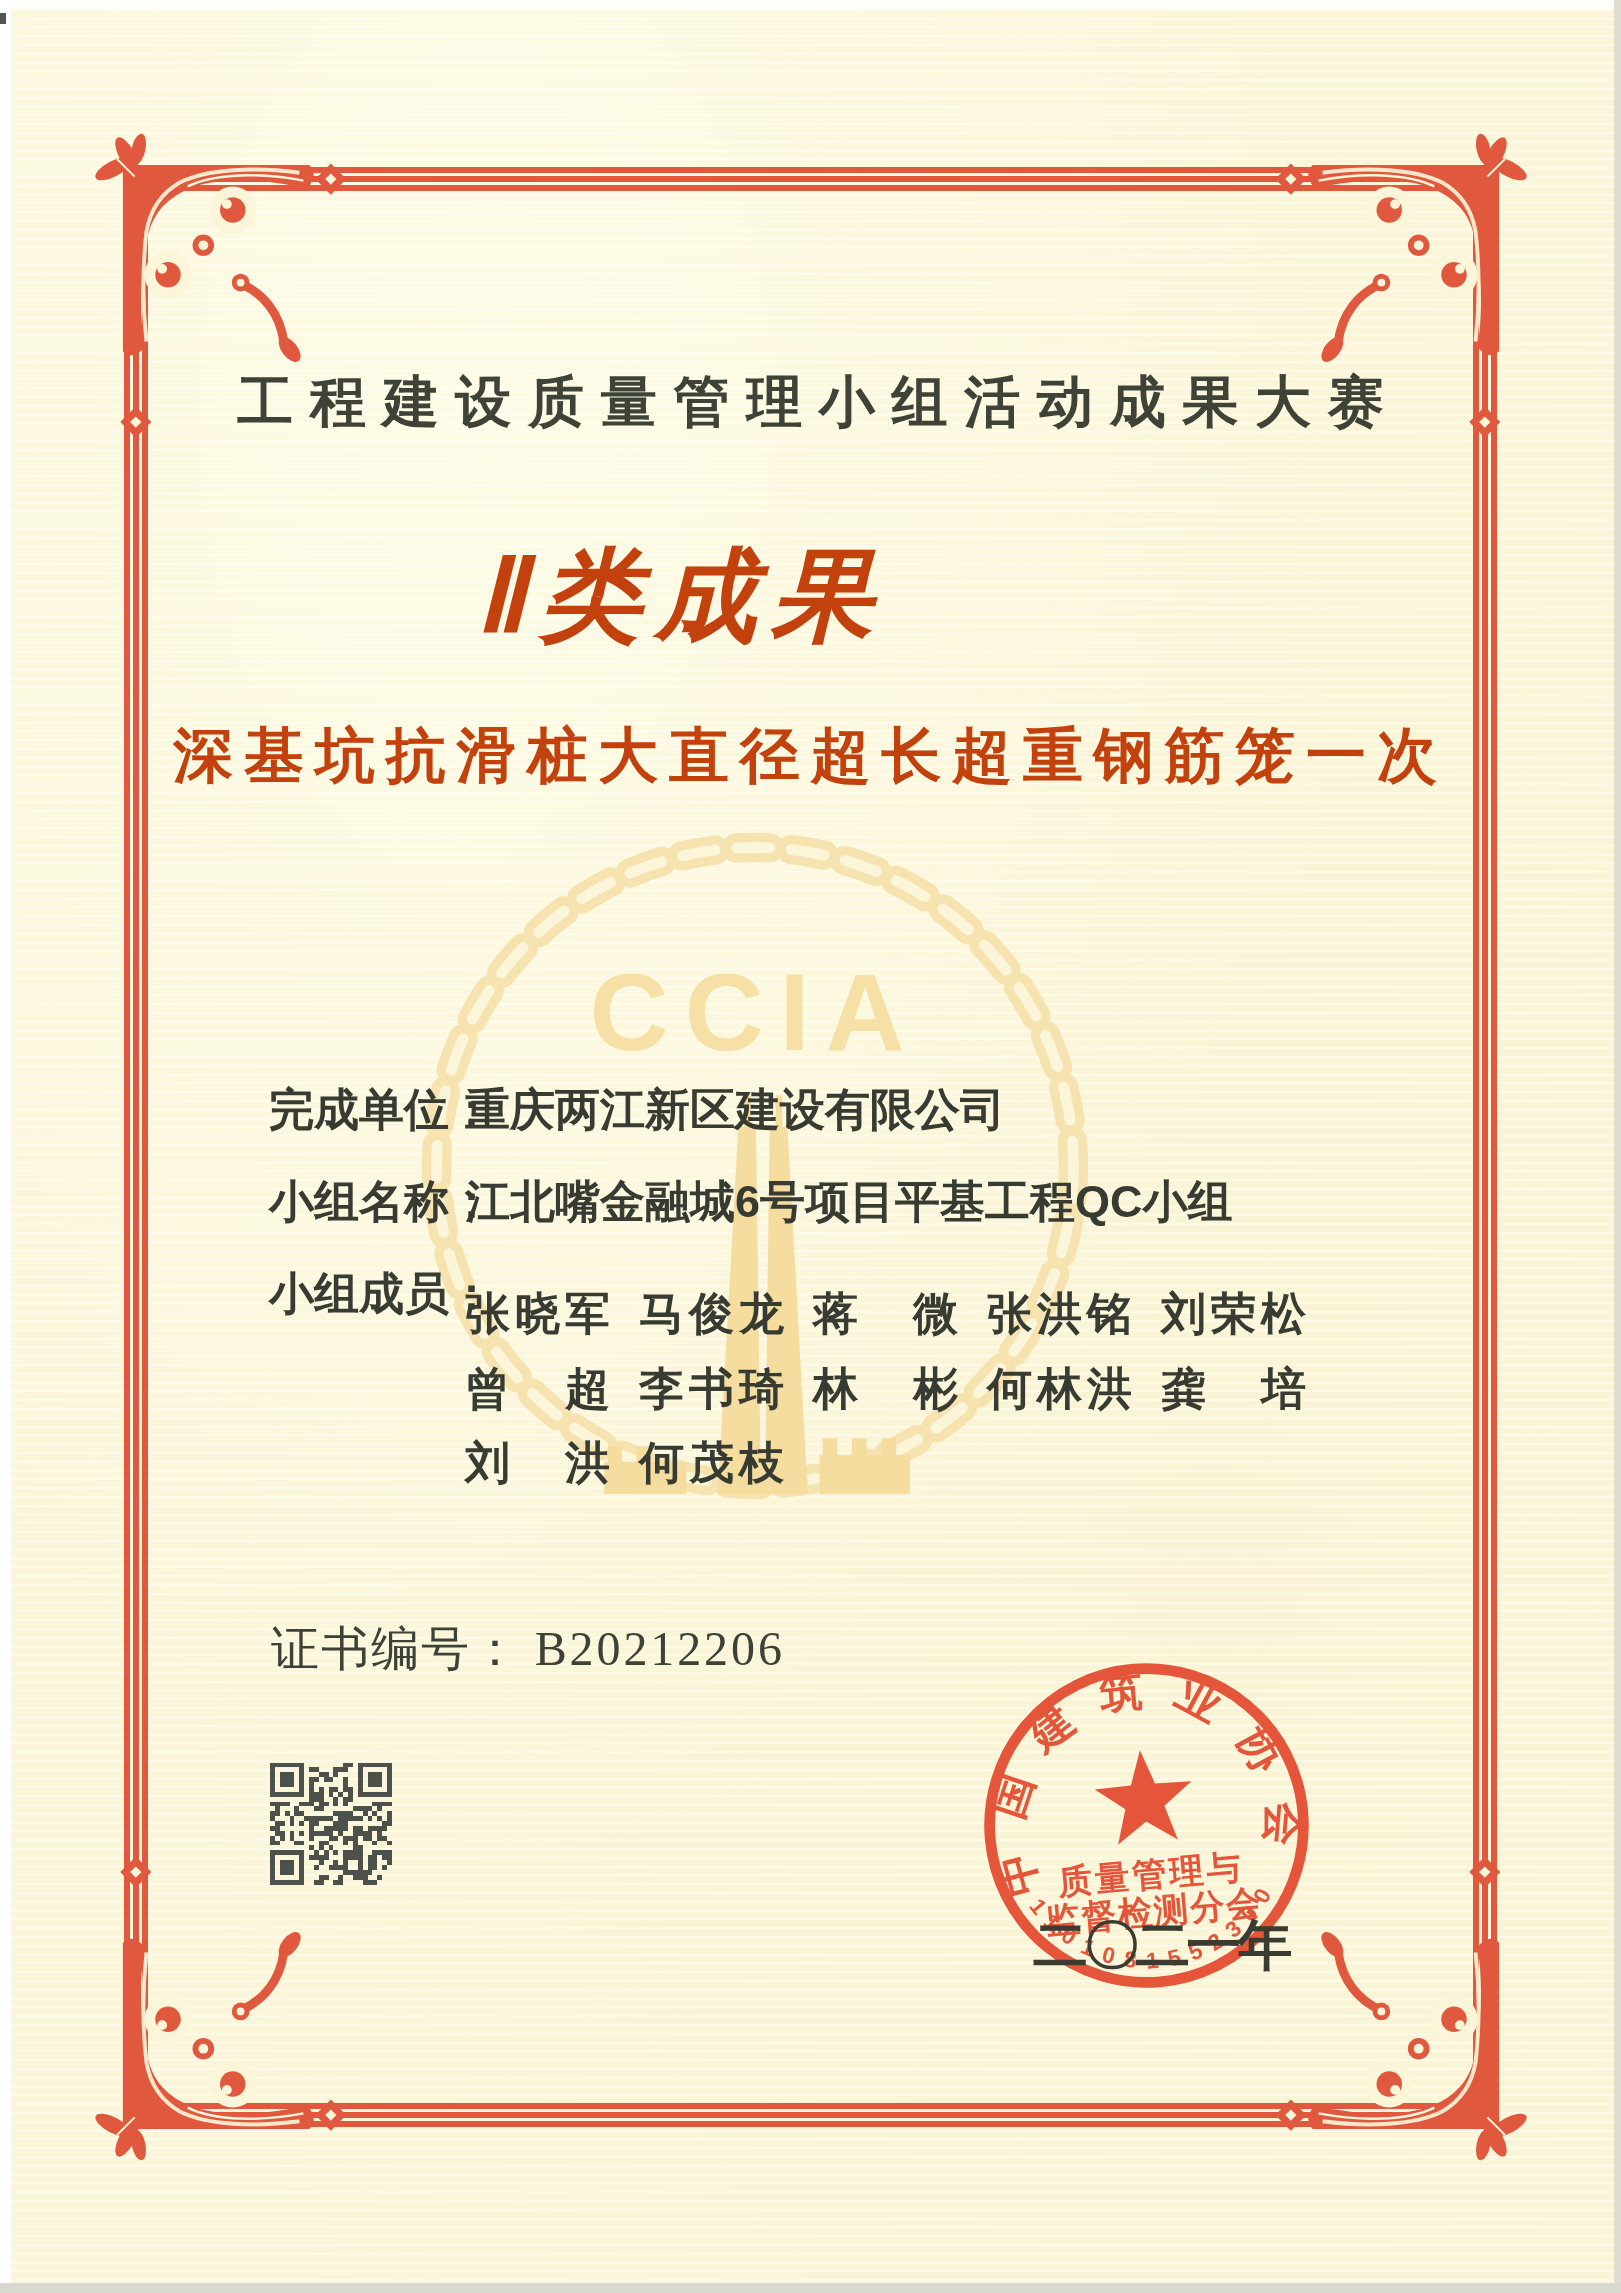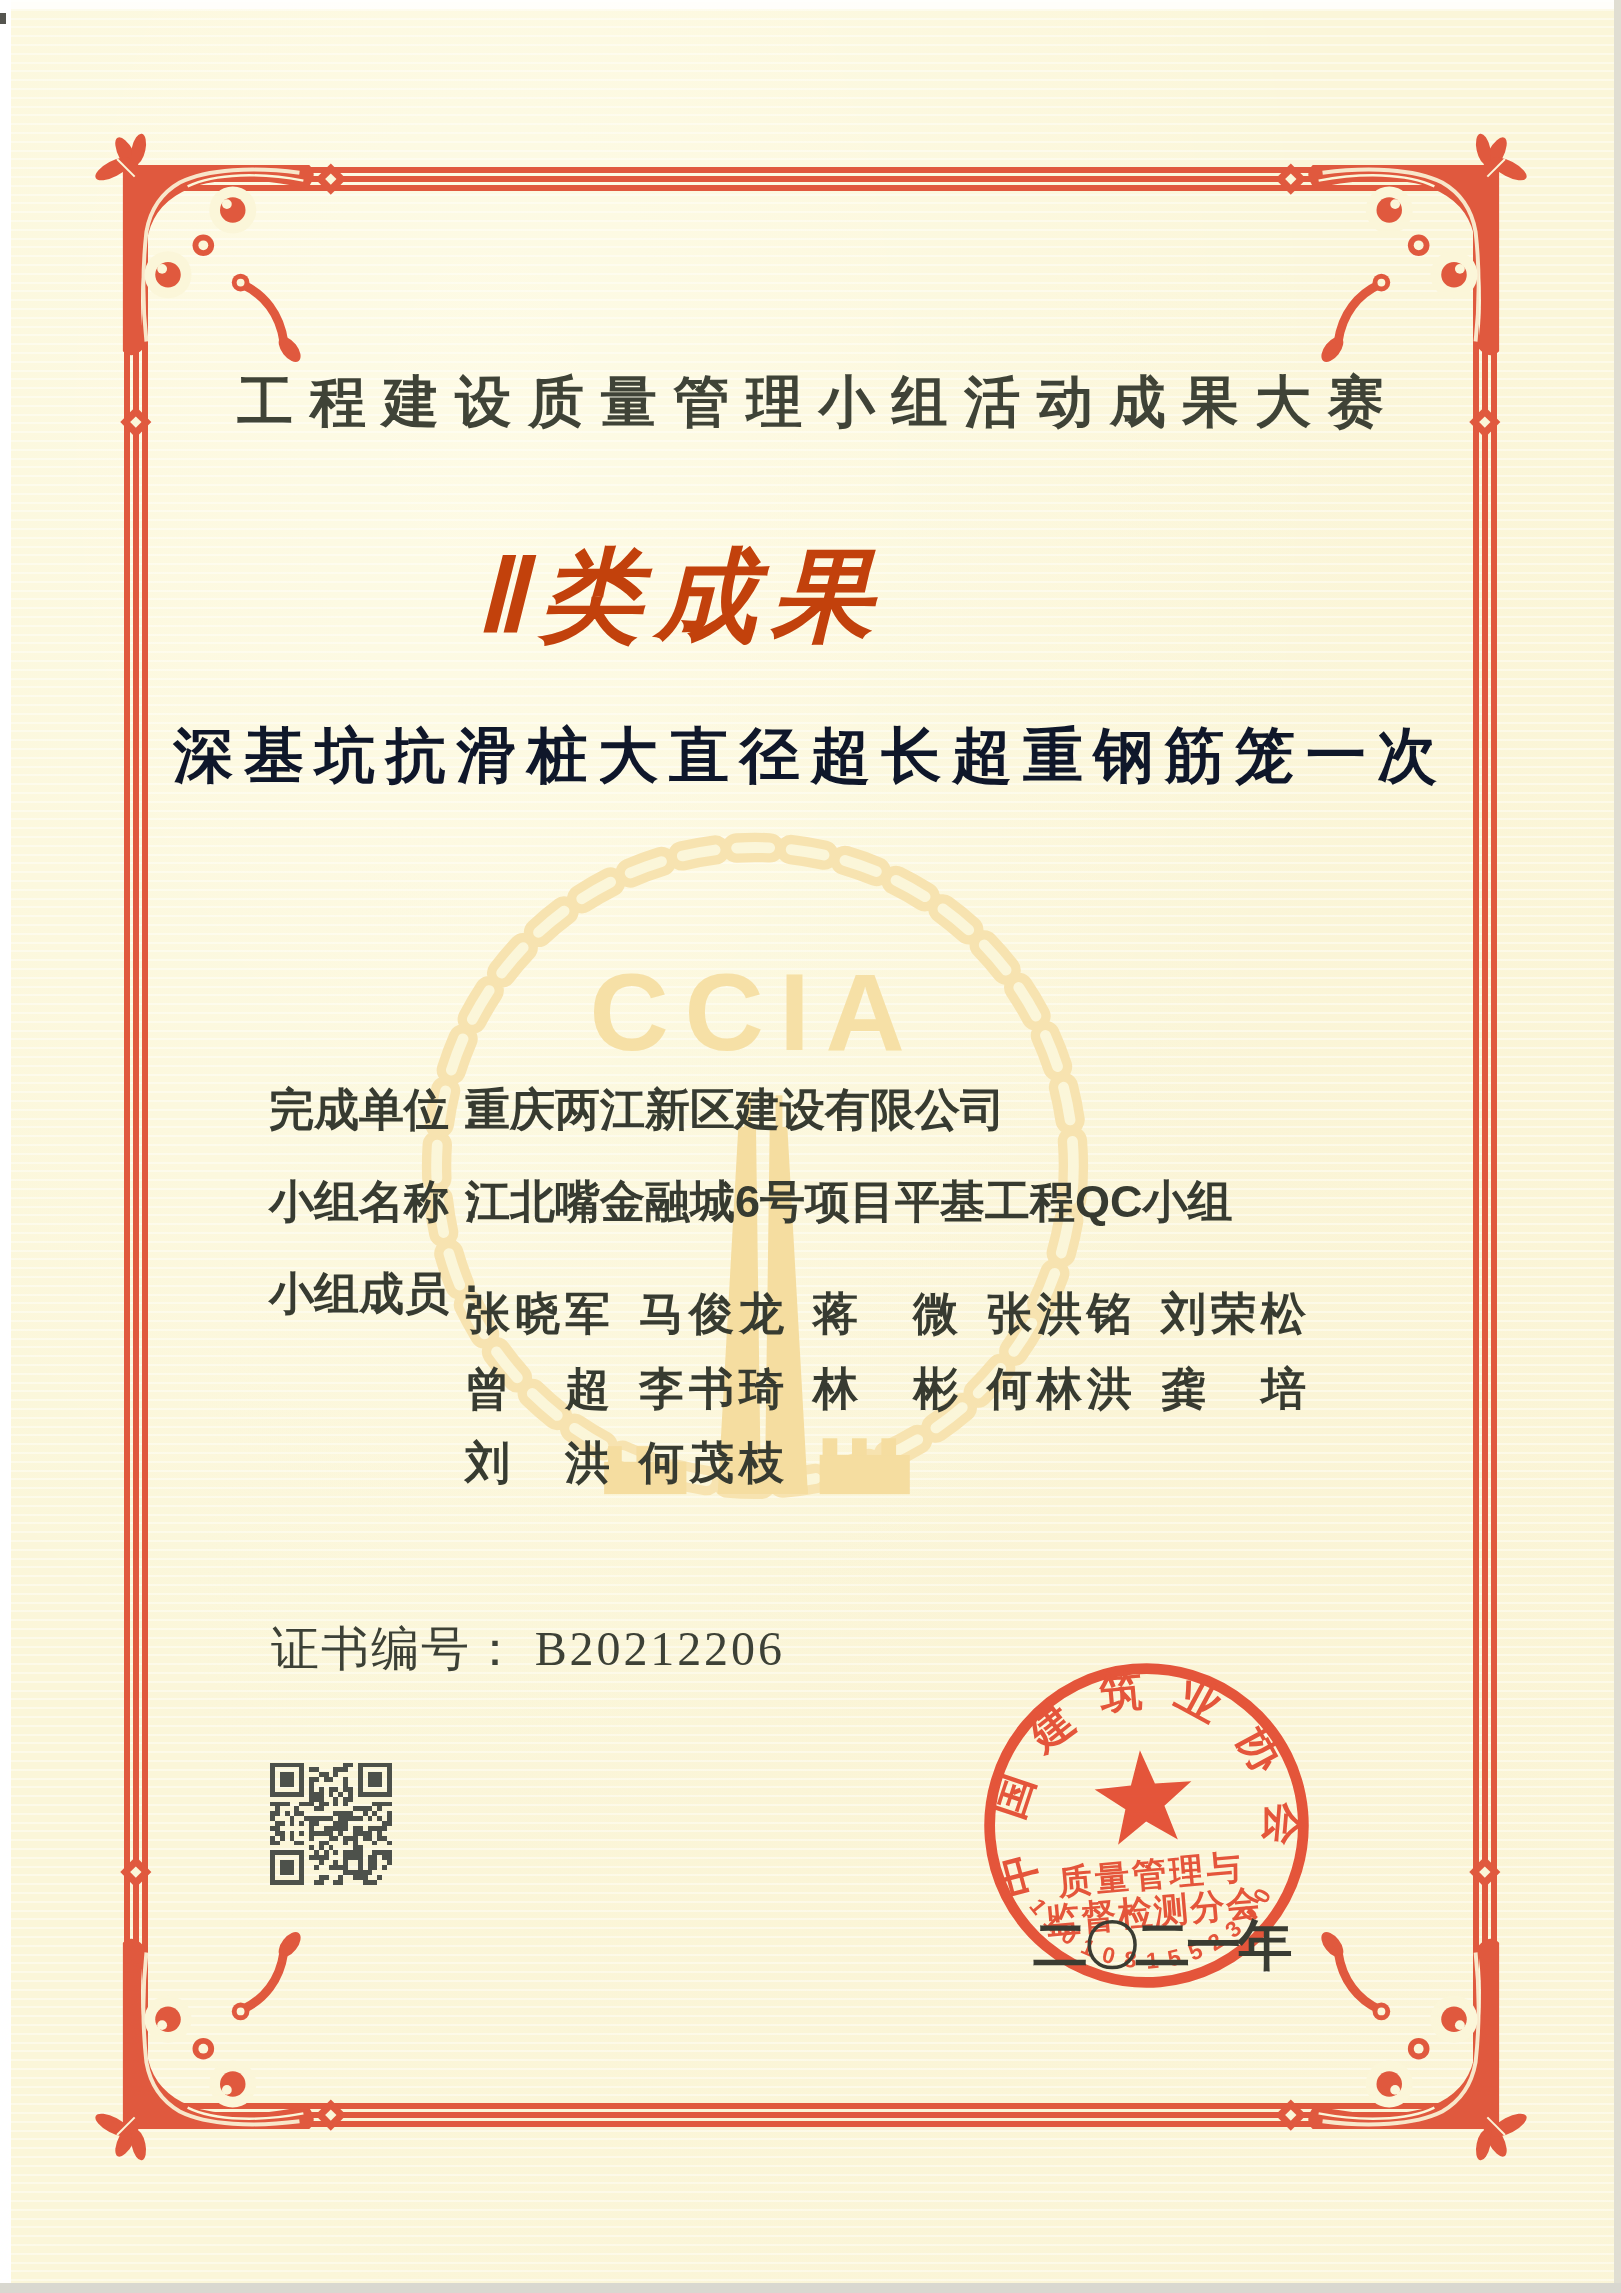--- a/index.html
+++ b/index.html
@@ -50,21 +50,21 @@
     color:#3f4337;font-family:"Liberation Sans",sans-serif;
   }
   .grade{
     position:absolute;left:681px;top:529px;transform:translateX(-50%);
     font-family:"Liberation Serif",serif;font-style:italic;font-weight:700;
     font-size:102px;letter-spacing:13.7px;color:#c2410c;white-space:nowrap;
   }
   .ach-line{
     position:absolute;left:0;width:100%;text-align:center;
     font-family:Liberation Mono, monospace;font-weight:600;
-    font-size:60px;letter-spacing:10.8px;color:#0f172a;white-space:nowrap;
+    font-size:60px;letter-spacing:10.8px;color:#c2410c;white-space:nowrap;
   }
   .ach-1{top:716px;}
   .ach-2{top:802px;}
 
   .info-row{position:absolute;left:269px;font-size:45px;font-weight:700;color:#373b31;white-space:nowrap;}
   .row-unit{top:1080px;}
   .row-group{top:1172px;}
   .row-m1{top:1264px;}
   .row-m2{top:1339px;}
   .row-m3{top:1413px;}

